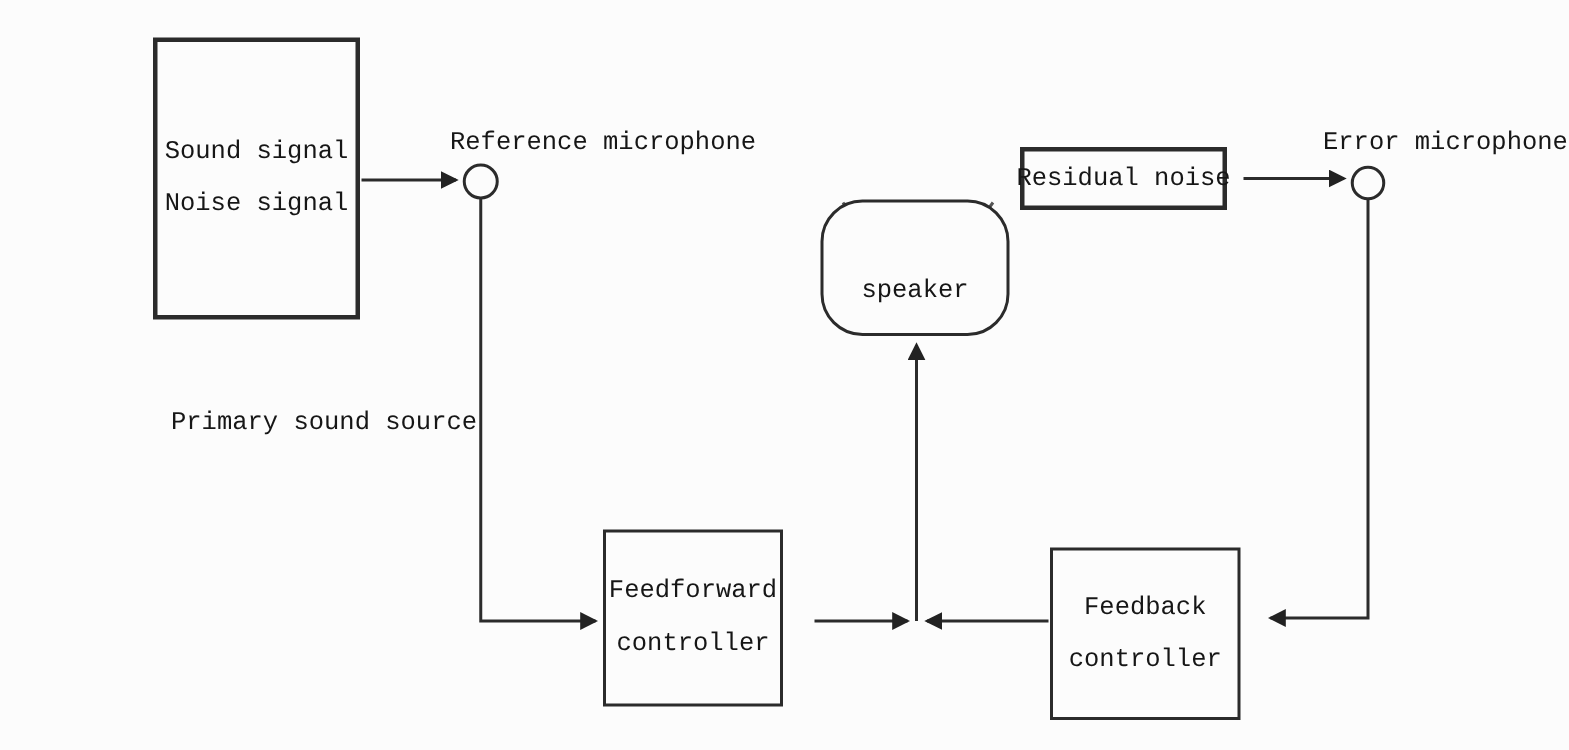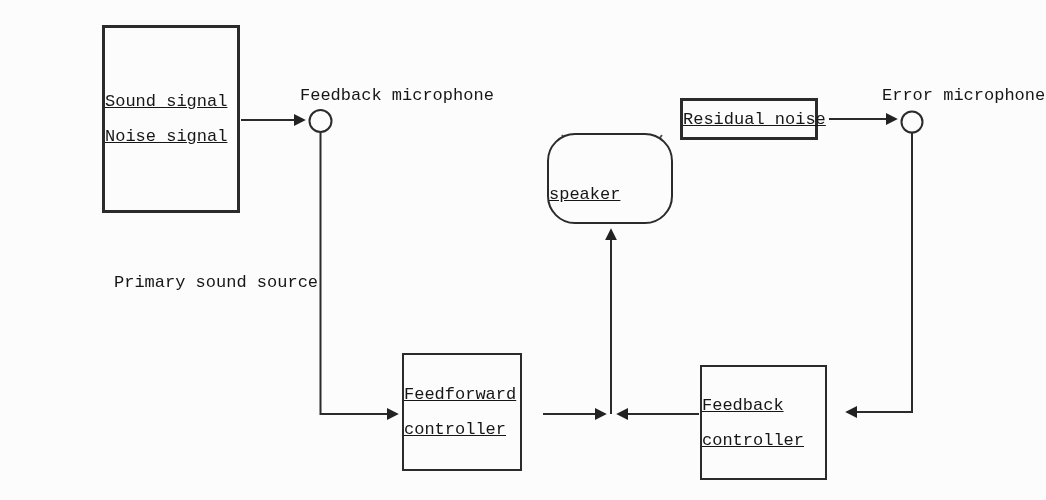--- a/index.html
+++ b/index.html
@@ -17,27 +17,26 @@
     left: 0; top: 0;
     width: 1046px; height: 500px;
   }
   .box {
     position: absolute;
     box-sizing: border-box;
     border: 2px solid #2b2b2b;
     background: #fcfcfc;
     display: flex;
     flex-direction: column;
-    align-items: flex-start;
+    align-items: center;
     justify-content: center;
     row-gap: 18px;
     font-size: 17px;
     line-height: 17px;
     text-align: center;
-    text-decoration: underline;
   }
   .box--thick { border-width: 3px; }
   .box span { white-space: nowrap; }
   .floating-label {
     position: absolute;
     font-size: 17px;
     line-height: 18px;
     white-space: nowrap;
   }
   .box--speaker {
@@ -95,20 +94,20 @@
   <div class="box" style="left:402px; top:353px; width:120px; height:118px;">
     <span>Feedforward</span>
     <span>controller</span>
   </div>
 
   <div class="box" style="left:700px; top:365px; width:127px; height:115px;">
     <span>Feedback</span>
     <span>controller</span>
   </div>
 
-  <div class="floating-label" style="left:300px; top:87px;">Feedback microphone</div>
+  <div class="floating-label" style="left:300px; top:87px;">Reference microphone</div>
 
   <div class="floating-label" style="left:114px; top:274px;">Primary sound source</div>
 
   <div class="floating-label" style="left:882px; top:87px;">Error microphone</div>
 
 
 </div>
 
 </body></html>

